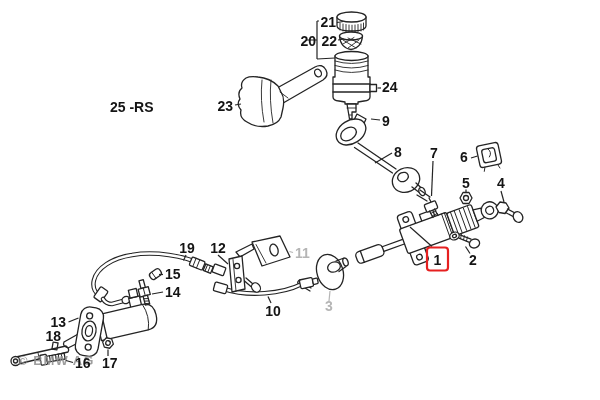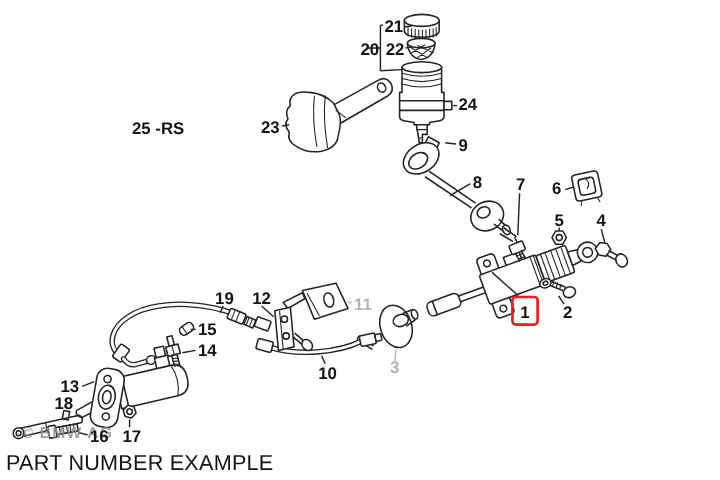--- a/index.html
+++ b/index.html
@@ -275,14 +275,13 @@
   <text class="lbl" x="61" y="341" text-anchor="end">18</text>
   <text class="lbl" x="75" y="368">16</text>
   <text class="lbl" x="102" y="368">17</text>
 
   <g>
     <rect class="hlbox" x="427" y="247.5" width="21" height="23" rx="3" stroke="#e62020"></rect>
     <text class="lbl" x="437.5" y="265" text-anchor="middle">1</text>
   </g>
 </svg>
 
-<div class="caption">PART NUMBER EXAMPLE</div>
 </div>
 
 </body></html>

